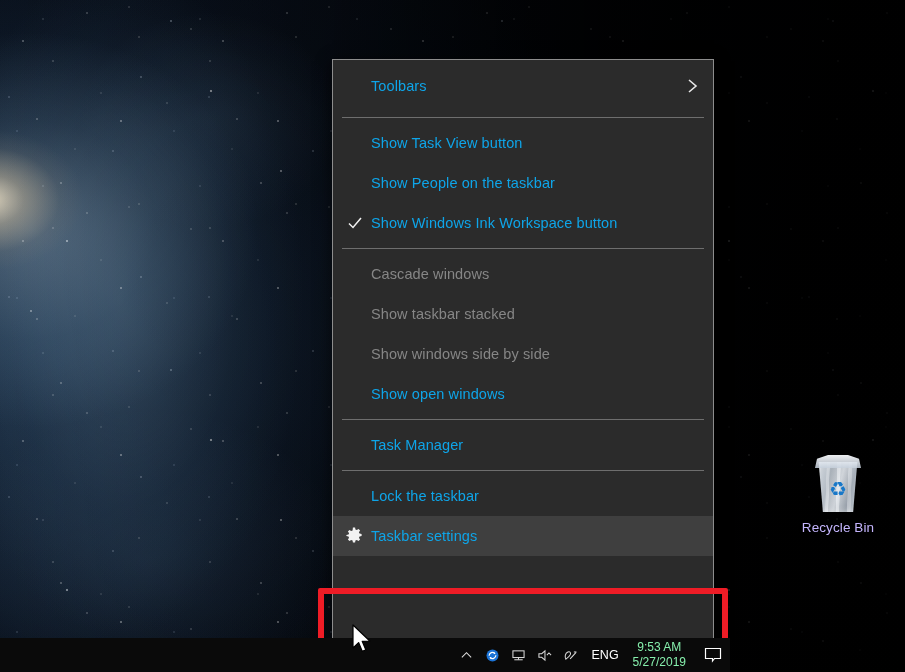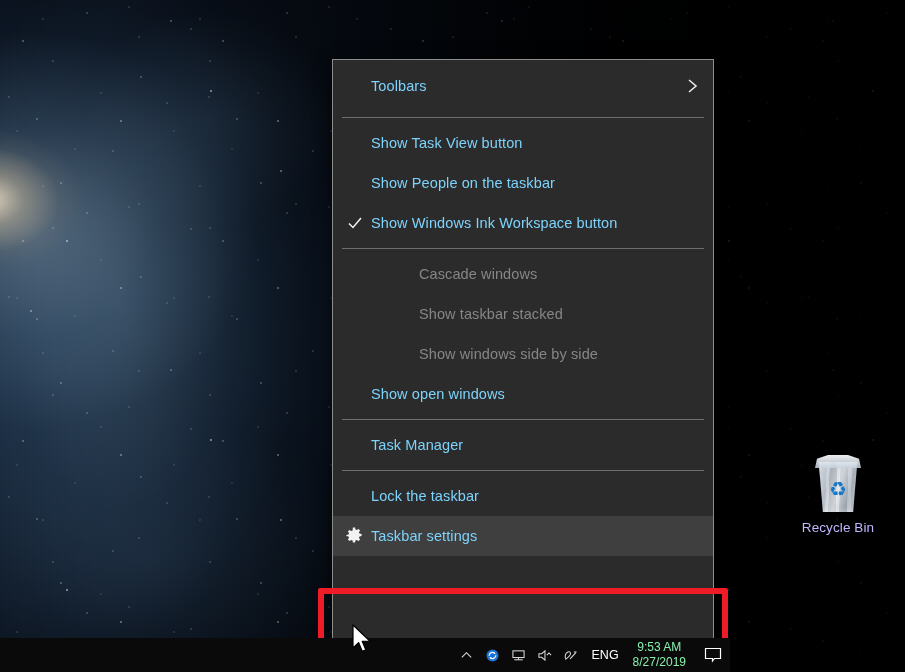--- a/index.html
+++ b/index.html
@@ -145,25 +145,25 @@
     user-select: none;
     box-shadow: 0 2px 14px rgba(0,0,0,0.55);
   }
   .menu-item {
     position: relative;
     display: flex;
     align-items: center;
     height: 40px;
     padding-left: 38px;
     padding-right: 12px;
-    color: #7dd3fc;
+    color: #0ea5e9;
     letter-spacing: 0.1px;
     cursor: default;
   }
-  .menu-item.disabled { color: #868686; margin-left: 48px; }
+  .menu-item.disabled { color: #868686; }
   .menu-item.selected { background: #3f3f3f; }
   .menu-item .label { white-space: nowrap; }
   .menu-sep {
     height: 1px;
     margin: 5px 9px;
     background: #6e6e6e;
   }
   .chk {
     position: absolute;
     left: 14px; top: 50%;
@@ -376,21 +376,21 @@
           <path d="M4 11 C2.6 8.6 3.2 4.4 6.2 3.2 C8.4 2.3 9.6 4 8.8 6 C8.1 7.8 6 9.4 4 11z" fill="none" stroke="#dcdcdc" stroke-width="1.1"></path>
           <line x1="8.6" y1="10.6" x2="15" y2="3.6" stroke="#dcdcdc" stroke-width="1.1"></line>
           <line x1="12.6" y1="3.2" x2="15.4" y2="3.2" stroke="#dcdcdc" stroke-width="1.1"></line>
         </svg>
       </div>
 
       <div id="tray-lang">ENG</div>
 
       <div id="clock">
         <div>9:53 AM</div>
-        <div>8/27/2019</div>
+        <div>5/27/2019</div>
       </div>
 
       <div id="action-center">
         <svg viewBox="0 0 20 18" width="20" height="18">
           <path d="M2.5 2.5 H17.5 V12.5 H11.5 L9.5 15 L9.5 12.5 H2.5 Z" fill="none" stroke="#ffffff" stroke-width="1.2"></path>
         </svg>
       </div>
 
     </div>
   </div>

